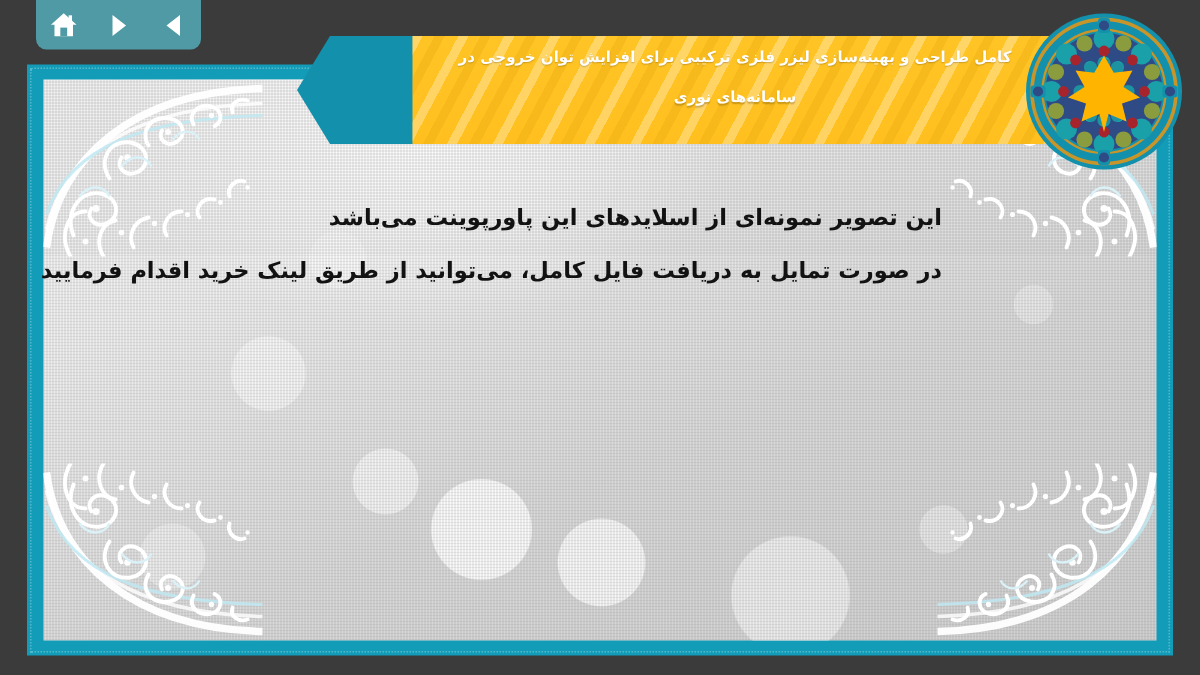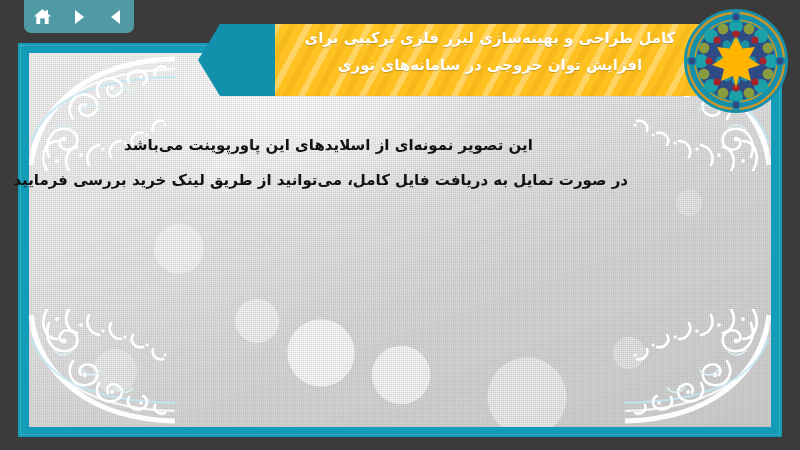--- a/index.html
+++ b/index.html
@@ -63,21 +63,21 @@
         rgba(255,255,255,0) 6px 13px,
         rgba(214,150,0,.20) 13px 19px,
         rgba(255,255,255,0) 19px 27px),
       linear-gradient(#ffc425,#ffc01f);
     z-index:6;
   }
   #title-text{
     position:absolute;left:275px;top:0px;width:430px;height:104px;
     z-index:8;display:flex;align-items:center;justify-content:center;
     text-align:center;color:#ffffff;
-    font-size:15px;line-height:27px;font-weight:600;
+    font-size:10px;line-height:27px;font-weight:600;
     text-shadow:0 1px 1px rgba(0,0,0,.22);
     padding:0 8px;box-sizing:border-box;
   }
 
   
   #banner-tab{
     position:absolute;left:198px;top:24px;width:80px;height:72px;z-index:5;
   }
 
   
@@ -94,21 +94,21 @@
   }
   .nav-btn{
     width:26px;height:26px;display:flex;align-items:center;justify-content:center;
     cursor:pointer;
   }
   .nav-btn svg{display:block;}
 
   
   #body-text{
     position:absolute;left:29px;top:128px;width:599px;
-    z-index:4;text-align:center;color:#121212;
+    z-index:4;text-align:right;color:#121212;
     font-size:15px;line-height:35px;font-weight:600;
     direction:rtl;
   }
   #body-text .line{white-space:nowrap;}
 </style>
 </head>
 <body>
 
 <div id="stage">
 
@@ -339,21 +339,21 @@
         <circle cx="53" cy="9" r="3.4"></circle>
           <circle cx="53" cy="97" r="3.4"></circle>
         <circle cx="9" cy="53" r="3.4"></circle>
           <circle cx="97" cy="53" r="3.4"></circle>
       </g>
     </svg>
   </div>
 
   <div id="body-text">
     <div class="line">این تصویر نمونه‌ای از اسلایدهای این پاورپوینت می‌باشد</div>
-    <div class="line">در صورت تمایل به دریافت فایل کامل، می‌توانید از طریق لینک خرید بررسی فرمایید</div>
+    <div class="line">در صورت تمایل به دریافت فایل کامل، می‌توانید از طریق لینک خرید اقدام فرمایید</div>
   </div>
 
   <div id="nav-bar">
     <div class="nav-btn" title="previous">
       <span>
         <svg width="18" height="18" viewBox="0 0 18 18">
             <path d="M13 2 L4 9 L13 16 Z" fill="#ffffff"></path>
           </svg>
       </span>
     </div>

